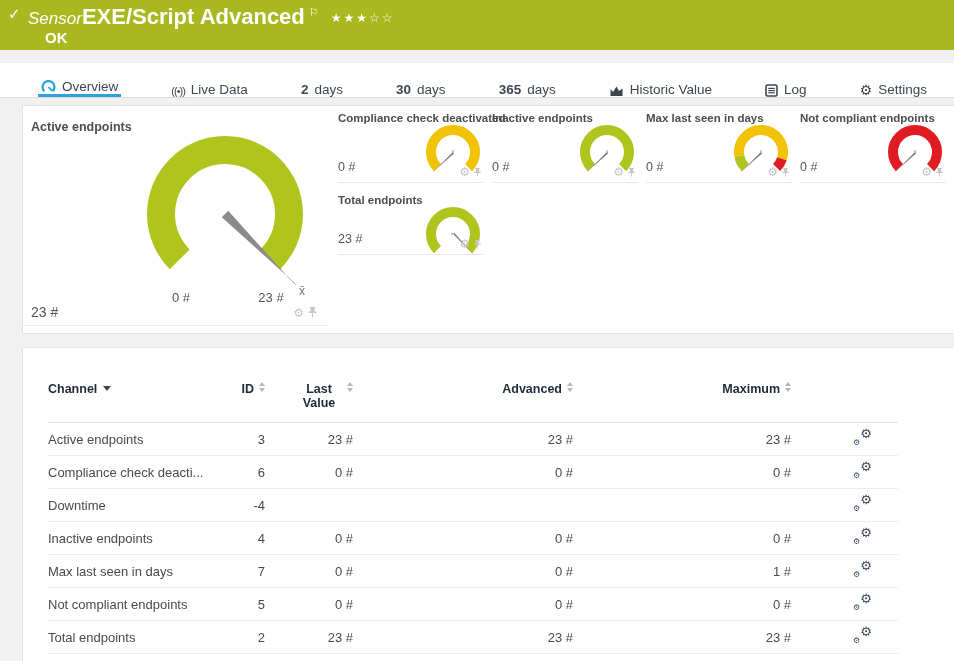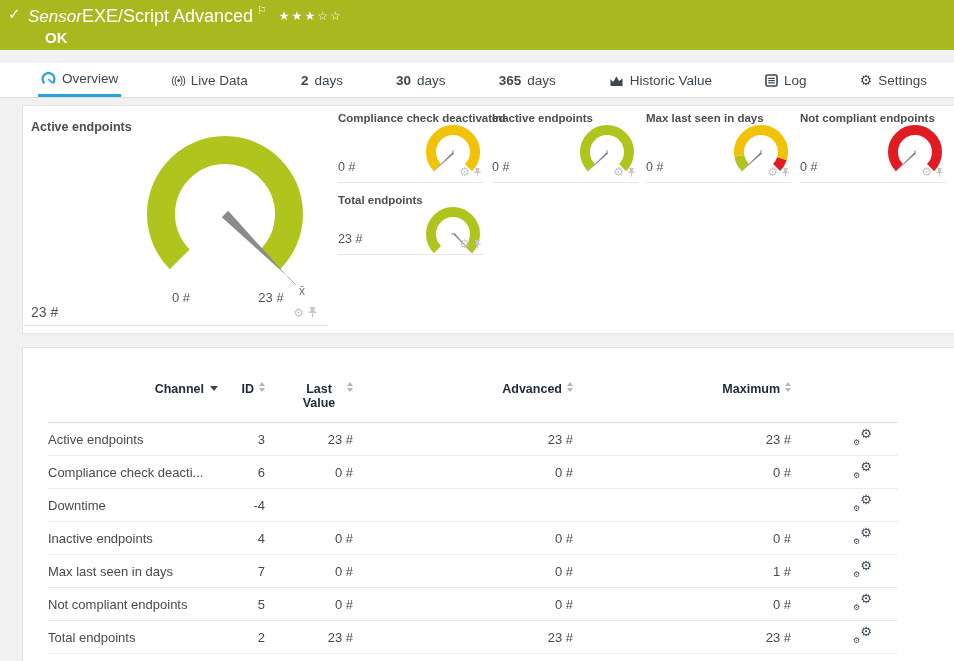--- a/index.html
+++ b/index.html
@@ -5,30 +5,30 @@
   html,body{margin:0;padding:0}
   body{width:954px;height:661px;overflow:hidden;background:#f1f1f1;
        font-family:"Liberation Sans","DejaVu Sans",sans-serif;-webkit-font-smoothing:antialiased}
   .glyph{font-family:"DejaVu Sans",sans-serif}
 
   
   .topbar{height:50px;background:#a9b81e;color:#fff;position:relative}
   .topbar .check{position:absolute;left:8px;top:5px;font-size:15px;font-weight:bold}
   .topbar .line1{position:absolute;left:28px;top:4px;white-space:nowrap}
   .kind{font-style:italic;font-size:17px;}
-  .sensor-title{font-weight:normal;font-size:18px}
+  .sensor-title{font-weight:bold;font-size:22px}
   .flag{font-size:11px;vertical-align:8px;margin-left:4px}
   .stars{font-size:12px;letter-spacing:2px;margin-left:12px;vertical-align:2px}
   .status-ok{position:absolute;left:45px;top:29px;font-size:15px;font-weight:bold}
 
   
   .tabstrip{height:13px;background:#f1f1f1}
   .tabbar{height:34px;background:#fff;border-bottom:1px solid #dcdcdc;display:flex;
           padding:0 24px 0 38px;justify-content:space-between}
-  .tab{display:flex;align-items:center;gap:6px;font-size:13.5px;color:#3c4752;
+  .tab{display:flex;align-items:flex-end;gap:6px;font-size:13.5px;color:#3c4752;
        cursor:pointer;position:relative;padding:0 3px}
   .tab.active{border-bottom:3px solid #2aa3dc}
   .tab .b{font-weight:bold}
   .tab .bc{font-size:11px;letter-spacing:-1px;color:#3c4752}
   .tab .gear-glyph{font-size:14px;line-height:1}
 
   
   .panel{background:#fff;border:1px solid #e3e3e3;border-right:none;margin-left:22px;width:948px;box-sizing:border-box}
   .panel-gauges{margin-top:7px;height:229px;position:relative}
   .panel-table{margin-top:13px;height:330px;padding:34px 0 0 25px;overflow:hidden}
@@ -46,21 +46,21 @@
   .tile-large .tile-icons{right:10px;bottom:6px}
   .tile-icons .gear-glyph{font-size:12px;line-height:1;cursor:pointer}
   .tile-icons svg{cursor:pointer}
 
   
   table{border-collapse:collapse;table-layout:fixed;width:850px}
   col.c-channel{width:170px}col.c-id{width:47px}col.c-last{width:88px}
   col.c-min{width:220px}col.c-max{width:218px}col.c-act{width:107px}
   th{font-size:12.5px;font-weight:bold;color:#1e2a3a;text-align:right;vertical-align:top;
      padding:0 0 12px 0;border-bottom:1px solid #e0e0e0}
-  th.left{text-align:right}
+  th.left{text-align:left}
   th .wrap{display:inline-block;width:46px;text-align:center;vertical-align:top}
   td{font-size:13px;color:#4a4a4a;height:32px;border-bottom:1px solid #ececec;
      text-align:right;padding:0}
   td.left{text-align:left}
   td.act{text-align:left;padding-left:62px}
   .sort{display:inline-block;margin-left:5px;vertical-align:1px}
   .sort i{display:block;width:0;height:0;border-left:3.5px solid transparent;border-right:3.5px solid transparent}
   .sort .up{border-bottom:4px solid #b5b5b5;margin-bottom:2px}
   .sort .down{border-top:4px solid #b5b5b5}
   .sort-active{display:inline-block;margin-left:6px;width:0;height:0;vertical-align:2px;

